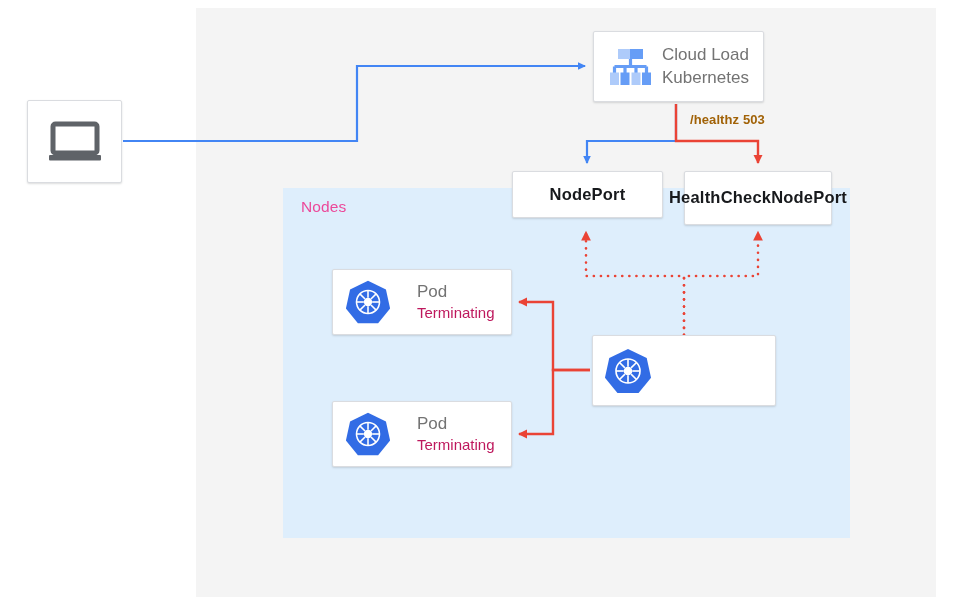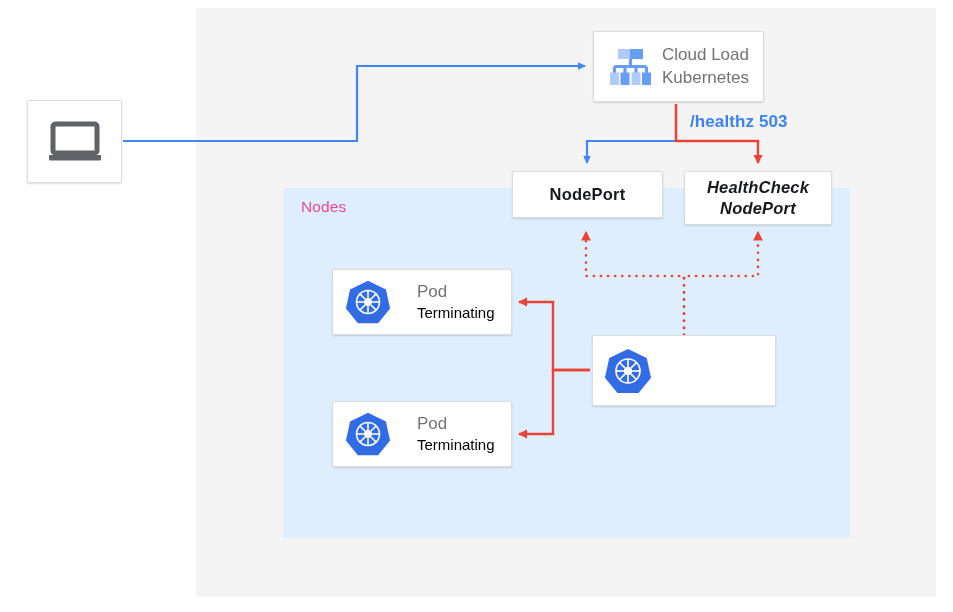--- a/index.html
+++ b/index.html
@@ -19,21 +19,21 @@
   
   .card{position:absolute;background:#ffffff;border:1px solid #dadce0;
         border-radius:2px;box-sizing:border-box;
         box-shadow:0 1px 2px rgba(60,64,67,.18);}
 
   .card-row{display:flex;align-items:center;height:100%;}
   .card-icon{flex:0 0 auto;display:flex;align-items:center;justify-content:center;}
   .card-text{display:flex;flex-direction:column;justify-content:center;}
 
   .t-main{font-size:17px;color:#737373;line-height:1.32;white-space:nowrap;}
-  .t-sub{font-size:15px;color:#000000;line-height:1.32;white-space:nowrap;}
+  .t-sub{font-size:15px;color:#be185d;line-height:1.32;white-space:nowrap;}
   .t-bold{font-size:16.5px;font-weight:bold;color:#17191c;line-height:1.3;
           text-align:center;white-space:nowrap;letter-spacing:.2px;}
 
   
   #client-card{left:27px;top:100px;width:95px;height:83px;}
   #client-card .card-row{justify-content:center;}
 
   #clb-card{left:593px;top:31px;width:171px;height:71px;}
   #clb-card .card-icon{width:58px;margin-left:8px;}
   #clb-card .card-text{margin-left:2px;}
@@ -46,22 +46,22 @@
   #pod1-card{left:332px;top:269px;width:180px;height:66px;}
   #pod2-card{left:332px;top:401px;width:180px;height:66px;}
   .pod-card .card-icon{width:62px;margin-left:4px;}
   .pod-card .card-text{margin-left:18px;}
 
   #kubeproxy-card{left:592px;top:335px;width:184px;height:71px;}
   #kubeproxy-card .card-icon{width:62px;margin-left:4px;}
   #kubeproxy-card .card-text{margin-left:4px;}
 
   
-  .edge-label{position:absolute;left:690px;top:112px;font-size:17px;
-              font-weight:bold;color:#3b82f6;letter-spacing:.1px;white-space:nowrap;}
+  .edge-label{position:absolute;left:690px;top:112px;font-size:13px;
+              font-weight:bold;color:#a16207;letter-spacing:.1px;white-space:nowrap;}
 
   svg.wires{position:absolute;left:0;top:0;width:953px;height:612px;
             pointer-events:none;}
 </style>
 </head>
 <body>
 
 <div id="stage">
 
   <div class="gray-panel"></div>
@@ -126,21 +126,21 @@
         <span class="t-main">Kubernetes</span>
       </span>
     </div>
   </div>
 
   <div class="card" id="nodeport-card">
     <span class="t-bold">NodePort</span>
   </div>
 
   <div class="card" id="hc-nodeport-card">
-    <span style="display:flex;flex-direction:column;font-style:italic;">
+    <span style="display:flex;flex-direction:row;">
       <span class="t-bold">HealthCheck</span>
       <span class="t-bold">NodePort</span>
     </span>
   </div>
 
   <div class="card pod-card" id="pod1-card">
     <div class="card-row">
       <span class="card-icon">
         <svg width="46" height="46" viewBox="0 0 100 100">
           <polygon points="50,4 89,23 98,64 72,96 28,96 2,64 11,23" fill="#326ce5"></polygon>

